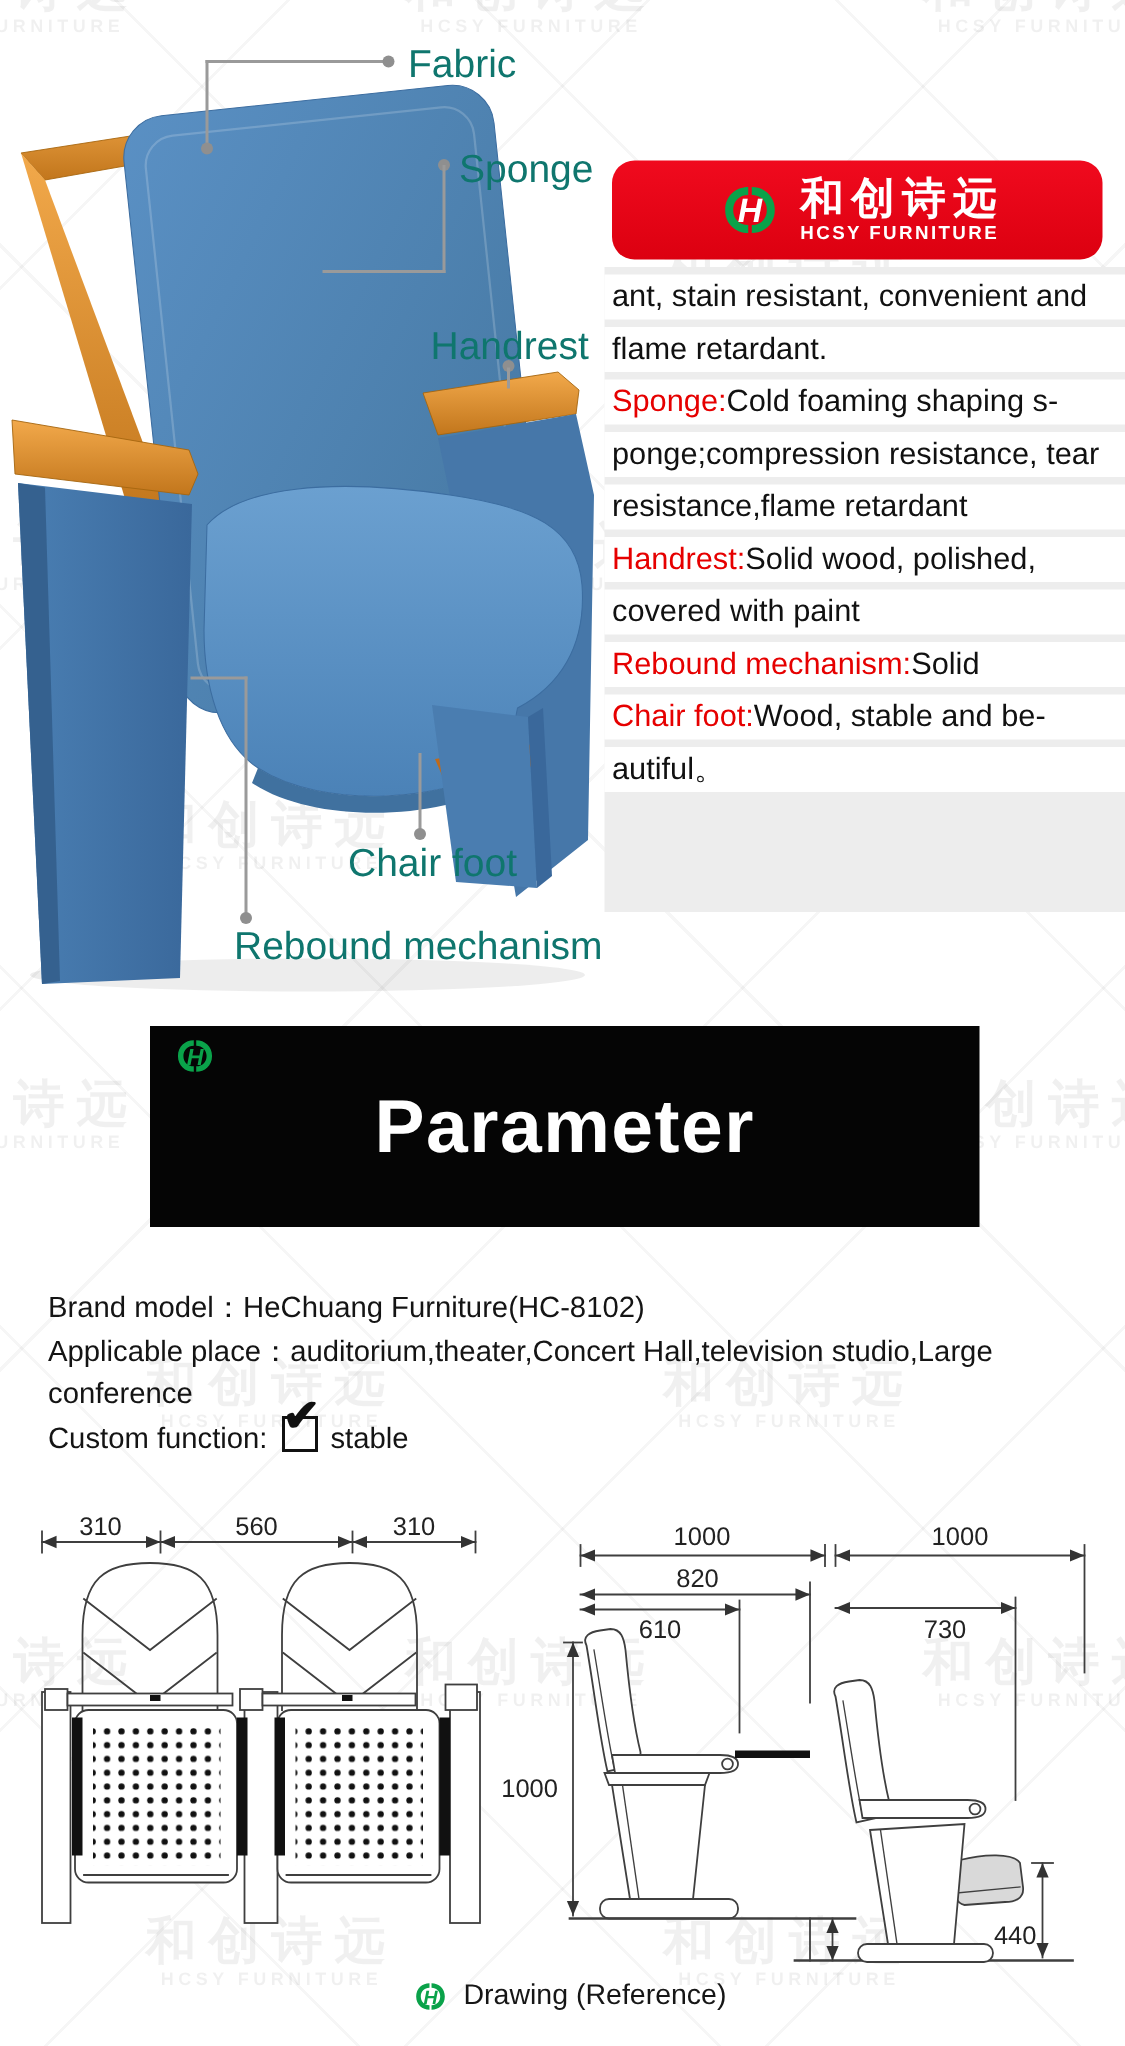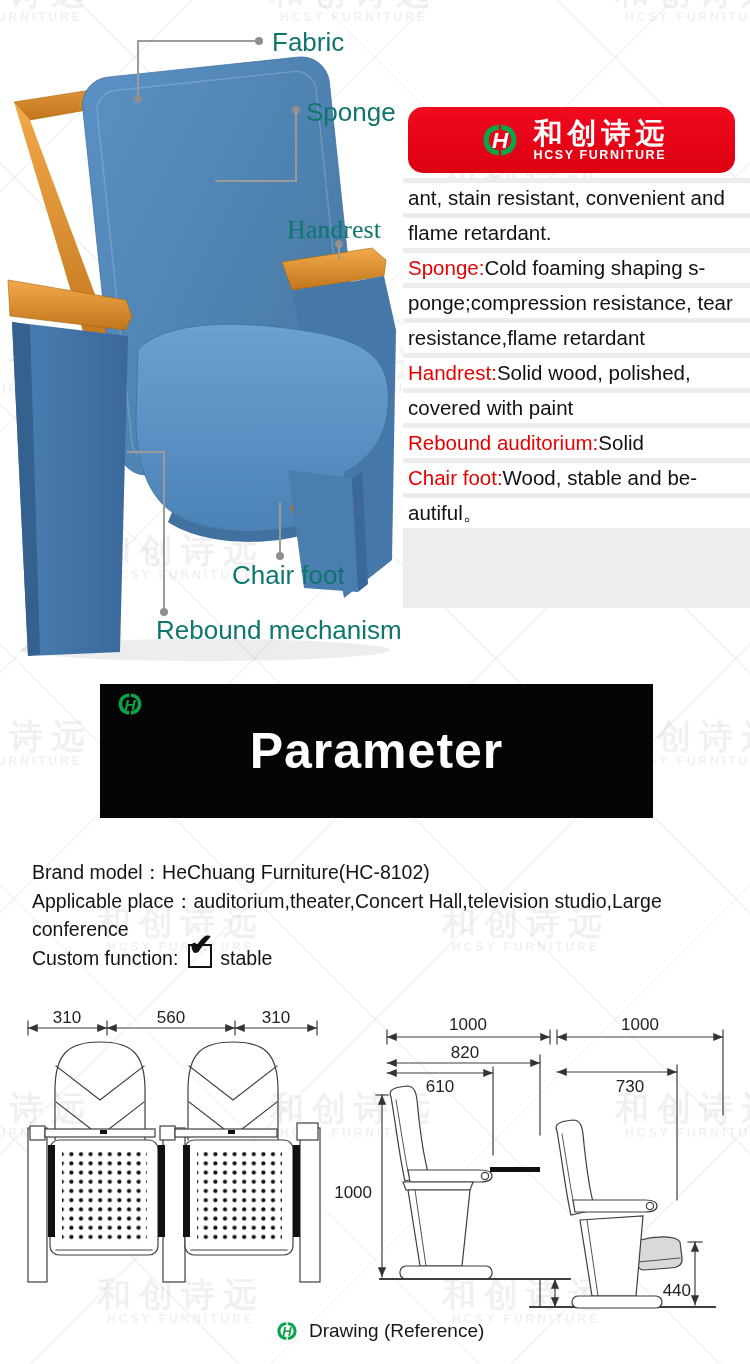--- a/index.html
+++ b/index.html
@@ -191,21 +191,21 @@
   <div class="cline" style="left:137px;top:40px;width:2px;height:58px;"></div>
   <div class="cdot" style="left:255px;top:37px;"></div>
   <div class="cdot" style="left:134px;top:95px;"></div>
   <div class="callout-label" style="left:272px;top:27px;">Fabric</div>
 
   <div class="cdot" style="left:292px;top:106px;"></div>
   <div class="cline" style="left:295px;top:110px;width:2px;height:72px;"></div>
   <div class="cline" style="left:215px;top:180px;width:82px;height:2px;"></div>
   <div class="callout-label" style="left:306px;top:97px;">Sponge</div>
 
-  <div class="callout-label" style="left:287px;top:215px;font-family:Liberation Serif, serif;">Handrest</div>
+  <div class="callout-label" style="left:287px;top:215px;">Handrest</div>
   <div class="cdot" style="left:335px;top:240px;"></div>
   <div class="cline" style="left:338px;top:245px;width:2px;height:14px;"></div>
 
   <div class="cline" style="left:279px;top:502px;width:2px;height:52px;"></div>
   <div class="cdot" style="left:276px;top:552px;"></div>
   <div class="callout-label" style="left:232px;top:560px;">Chair foot</div>
 
   <div class="cline" style="left:127px;top:451px;width:38px;height:2px;"></div>
   <div class="cline" style="left:163px;top:451px;width:2px;height:160px;"></div>
   <div class="cdot" style="left:160px;top:608px;"></div>
@@ -224,21 +224,21 @@
   </div>
 
   <div class="spec-panel" id="spec-panel">
       <div class="spec-row"><span>ant, stain resistant, convenient and</span></div>
       <div class="spec-row"><span>flame retardant.</span></div>
       <div class="spec-row"><span class="lbl">Sponge:</span><span>Cold foaming shaping s-</span></div>
       <div class="spec-row"><span>ponge;compression resistance, tear</span></div>
       <div class="spec-row"><span>resistance,flame retardant</span></div>
       <div class="spec-row"><span class="lbl">Handrest:</span><span>Solid wood, polished,</span></div>
       <div class="spec-row"><span>covered with paint</span></div>
-      <div class="spec-row"><span class="lbl">Rebound auditorium:</span><span>Solid</span></div>
+      <div class="spec-row"><span class="lbl">Rebound mechanism:</span><span>Solid</span></div>
       <div class="spec-row"><span class="lbl">Chair foot:</span><span>Wood, stable and be-</span></div>
       <div class="spec-row"><span>autiful。</span></div>
     </div>
 
   <div class="param-banner">
     <svg class="logo" width="36" height="26" viewBox="0 0 44 32">
       <path d="M8,16 C8,8 14,3 21,3 L21,7.5 C16,7.5 12.5,11 12.5,16 C12.5,21 16,24.5 21,24.5 L21,29 C14,29 8,24 8,16 Z" fill="#0aa24a"></path>
       <path d="M36,16 C36,24 30,29 23,29 L23,24.5 C28,24.5 31.5,21 31.5,16 C31.5,11 28,7.5 23,7.5 L23,3 C30,3 36,8 36,16 Z" fill="#0aa24a"></path>
       <text x="22" y="23" text-anchor="middle" font-size="19" font-weight="bold" font-style="italic" fill="#0aa24a">H</text>
     </svg>

